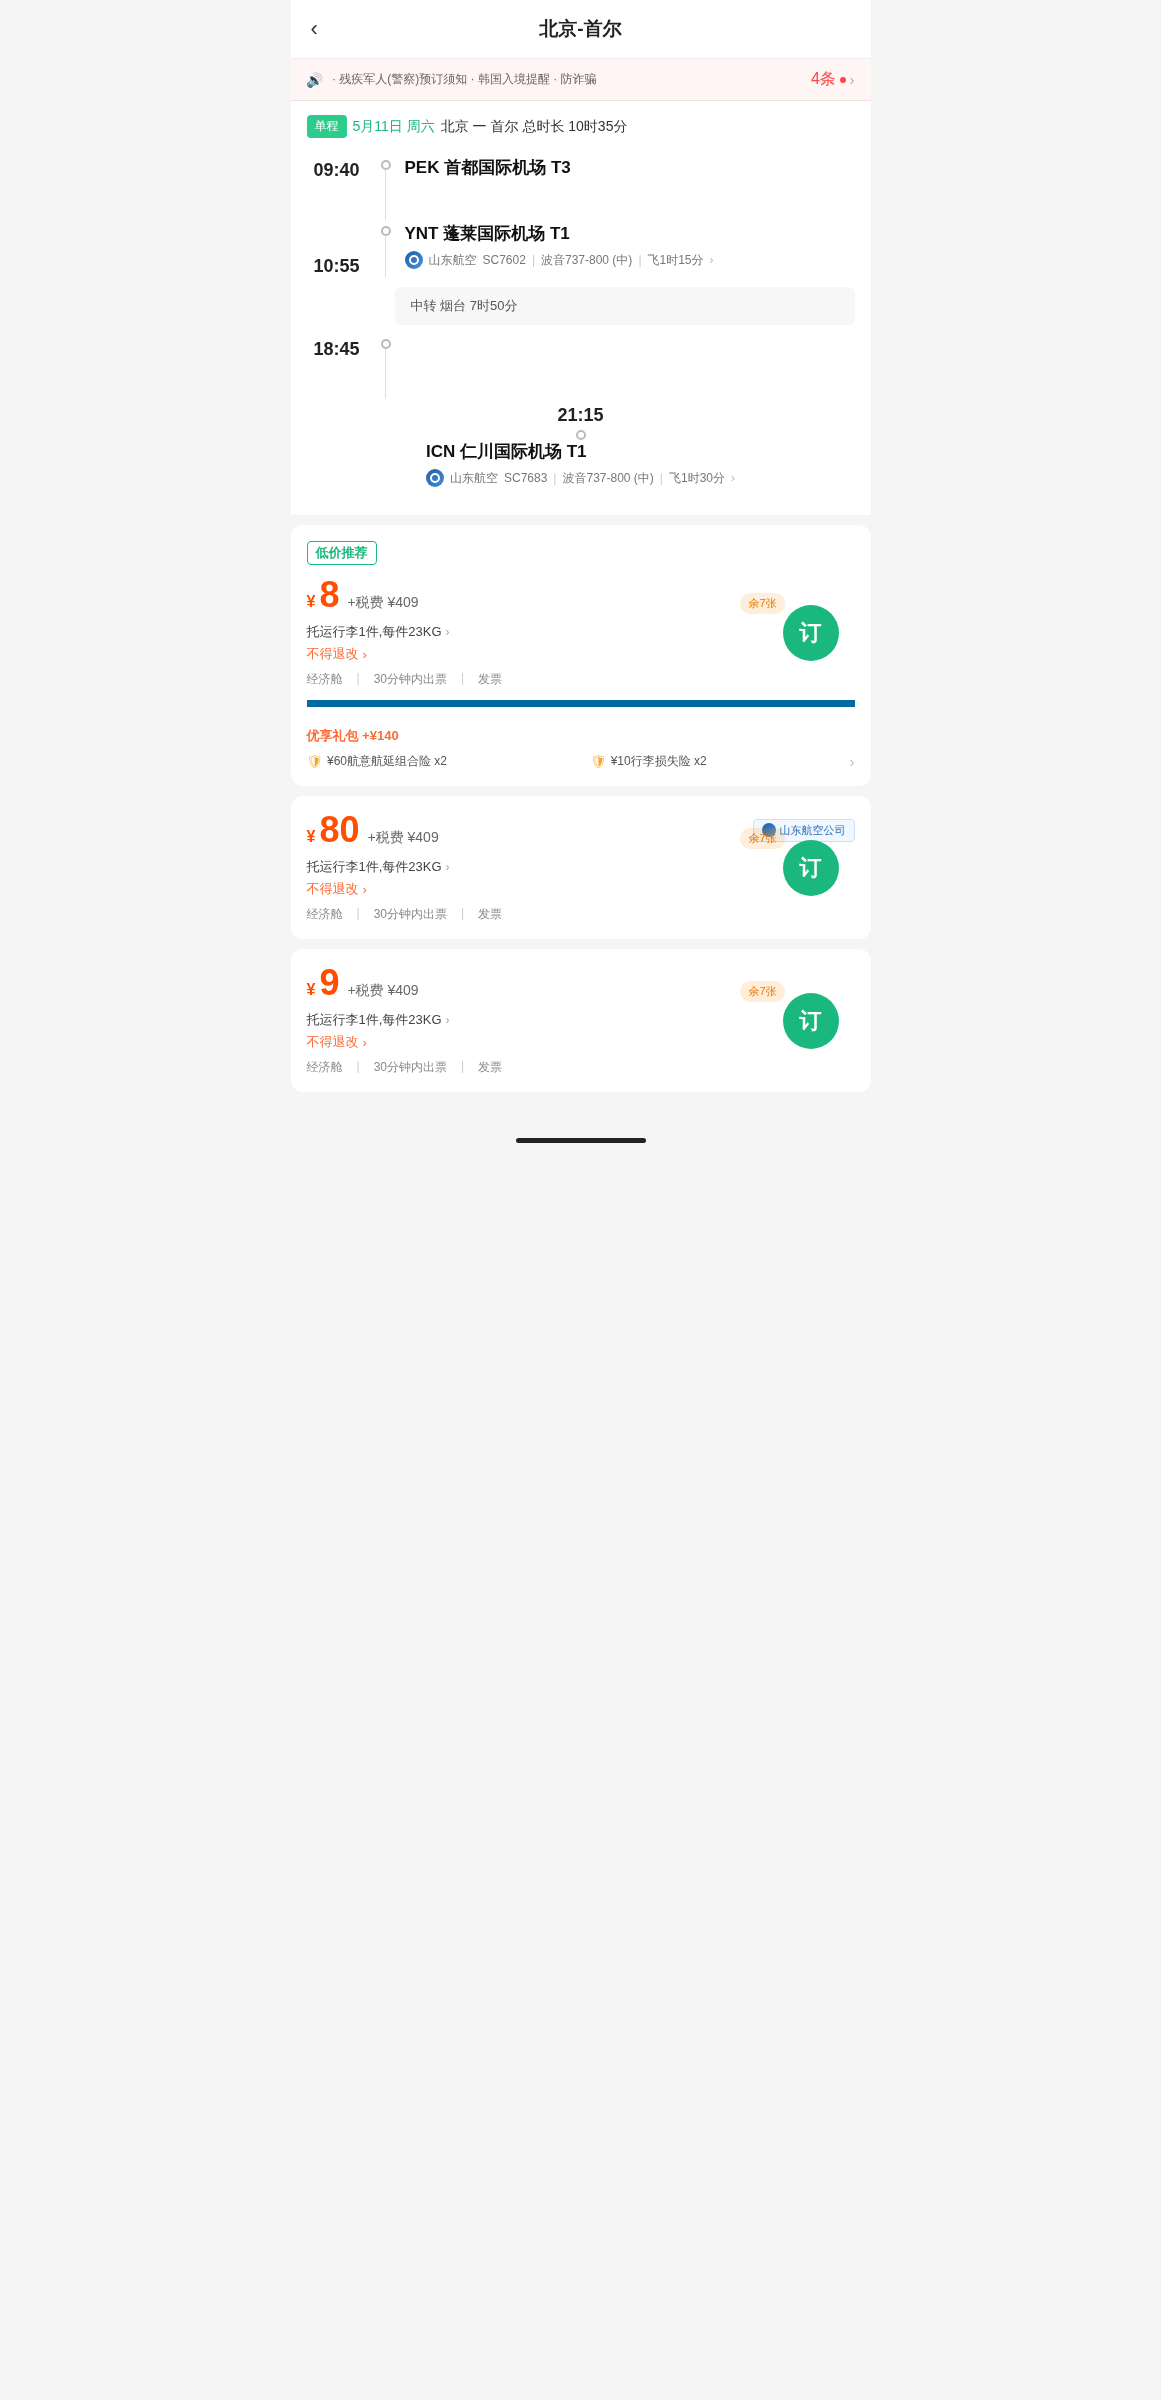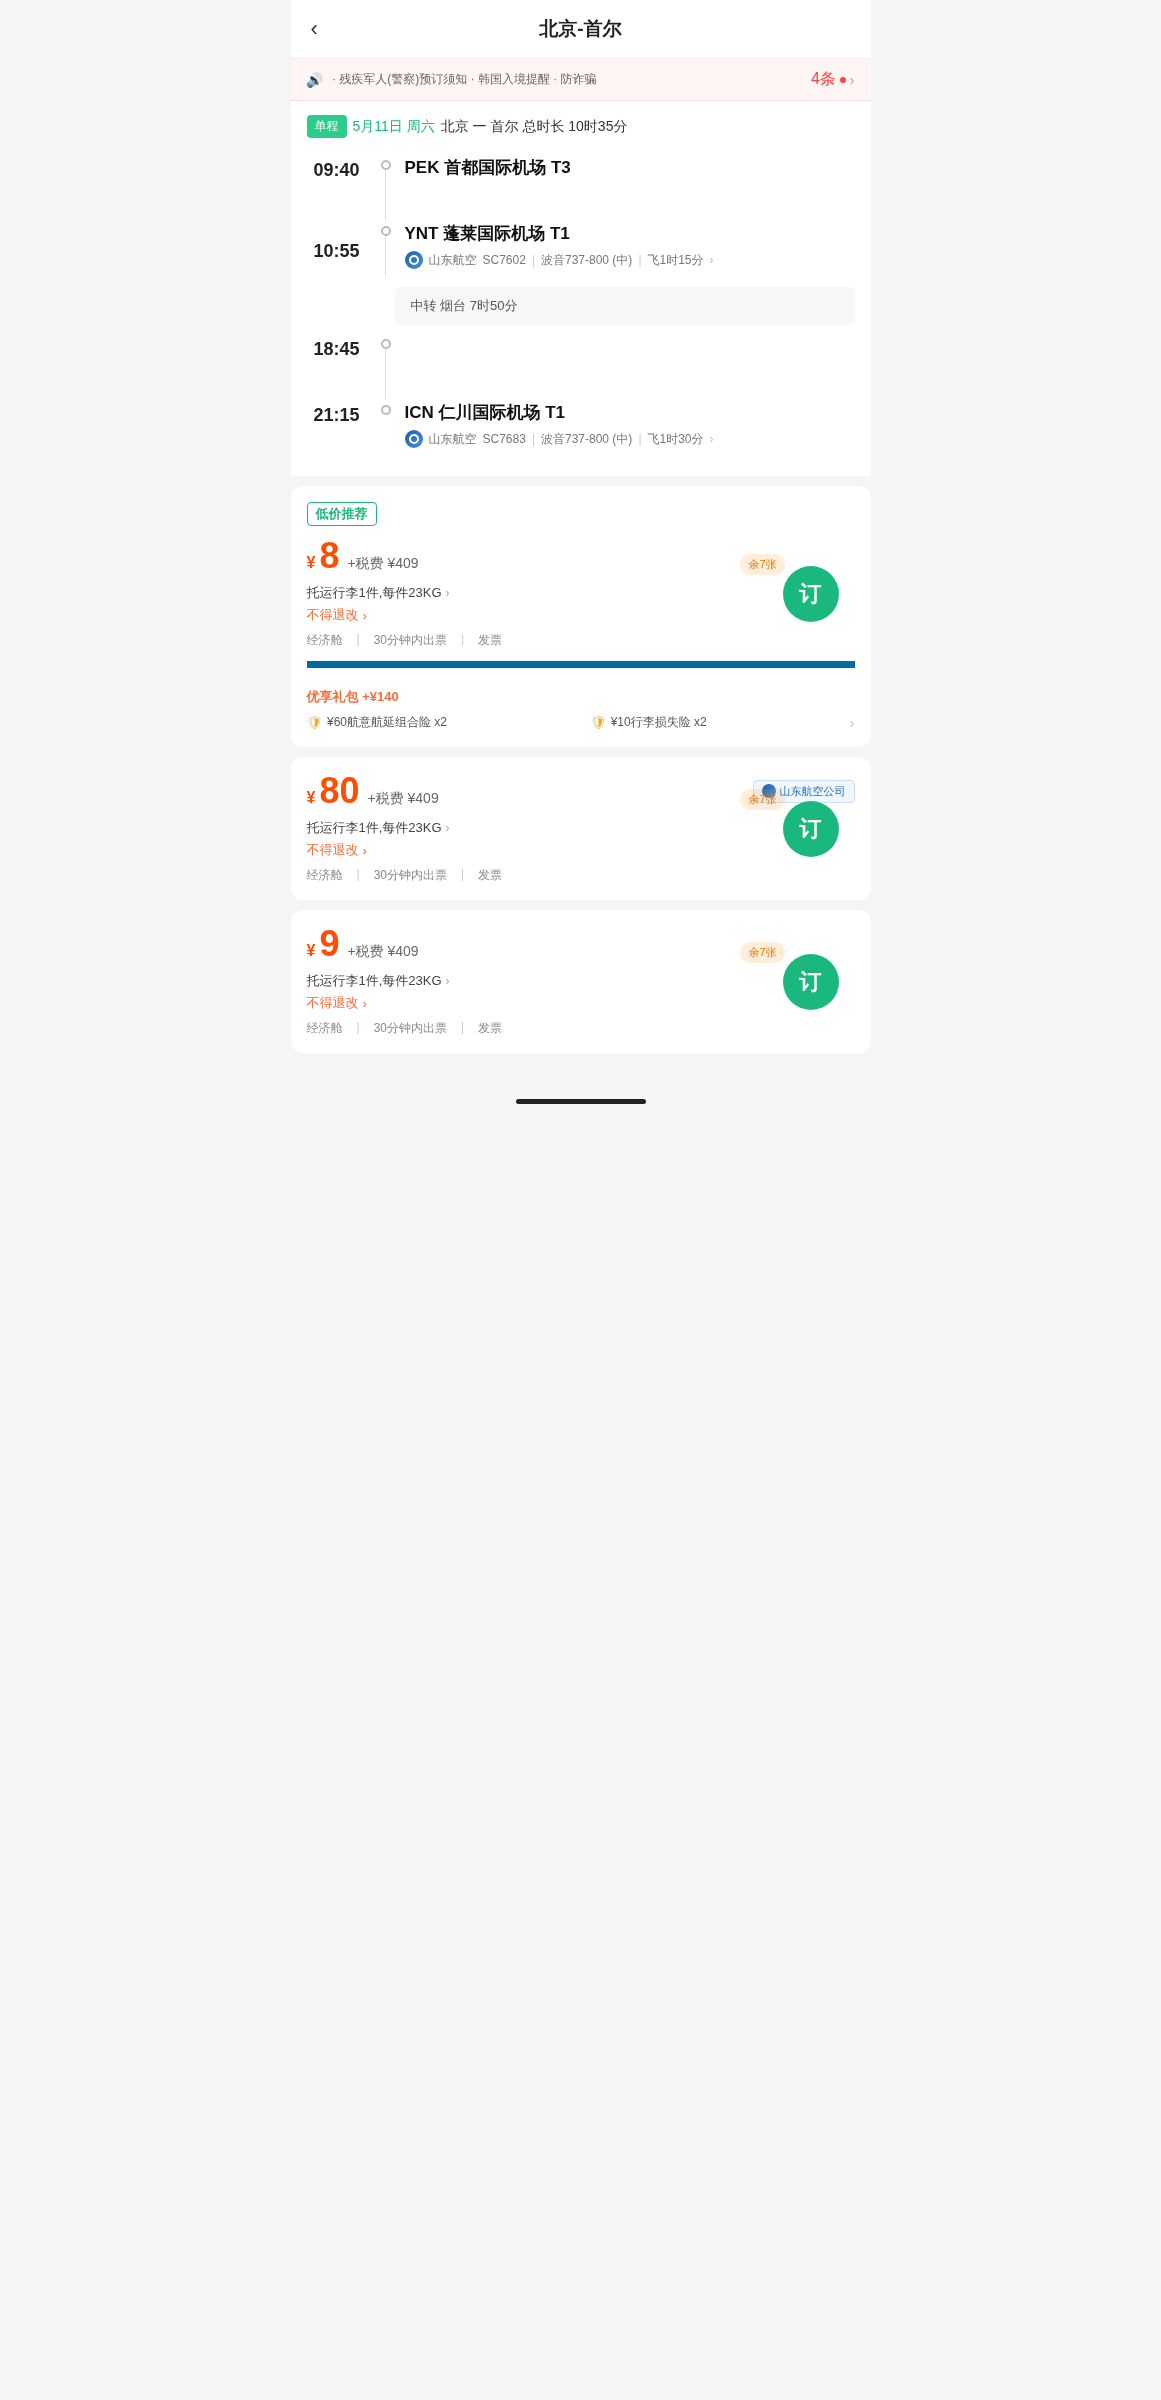--- a/index.html
+++ b/index.html
@@ -401,21 +401,21 @@
     <div class="right-col">
       <div class="airport-title">
         <span>PEK</span>
         <span> </span>
         <span>首都国际机场 T3</span>
       </div>
     </div>
   </div>
 
   <div style="display:flex; align-items:stretch; margin-bottom:4px;">
-    <div class="left-col" style="justify-content:center; padding-top:4px;">
+    <div class="left-col" style="justify-content:flex-end; padding-top:4px;">
       <span class="left-time">10:55</span>
     </div>
     <div class="line-col">
       <div class="dot-circle"></div>
       <div class="vert-line" style="min-height:10px;"></div>
     </div>
     <div class="right-col">
       <div class="airport-title">
         <span>YNT</span>
         <span> </span>
@@ -443,21 +443,21 @@
   <div style="display:flex; align-items:stretch; margin-bottom:2px;">
     <div class="left-col" style="justify-content:flex-start; padding-top:4px;">
       <span class="left-time">18:45</span>
     </div>
     <div class="line-col">
       <div class="dot-circle"></div>
       <div class="vert-line" style="min-height:50px;"></div>
     </div>
   </div>
 
-  <div style="display:flex; align-items:flex-start;">
+  <div style="display:flex; align-items:center;flex-direction:column;">
     <div class="left-col" style="justify-content:flex-start; padding-top:4px;">
       <span class="left-time">21:15</span>
     </div>
     <div class="line-col">
       <div class="dot-circle"></div>
     </div>
     <div class="right-col">
       <div class="airport-title">
         <span>ICN</span>
         <span> </span>

